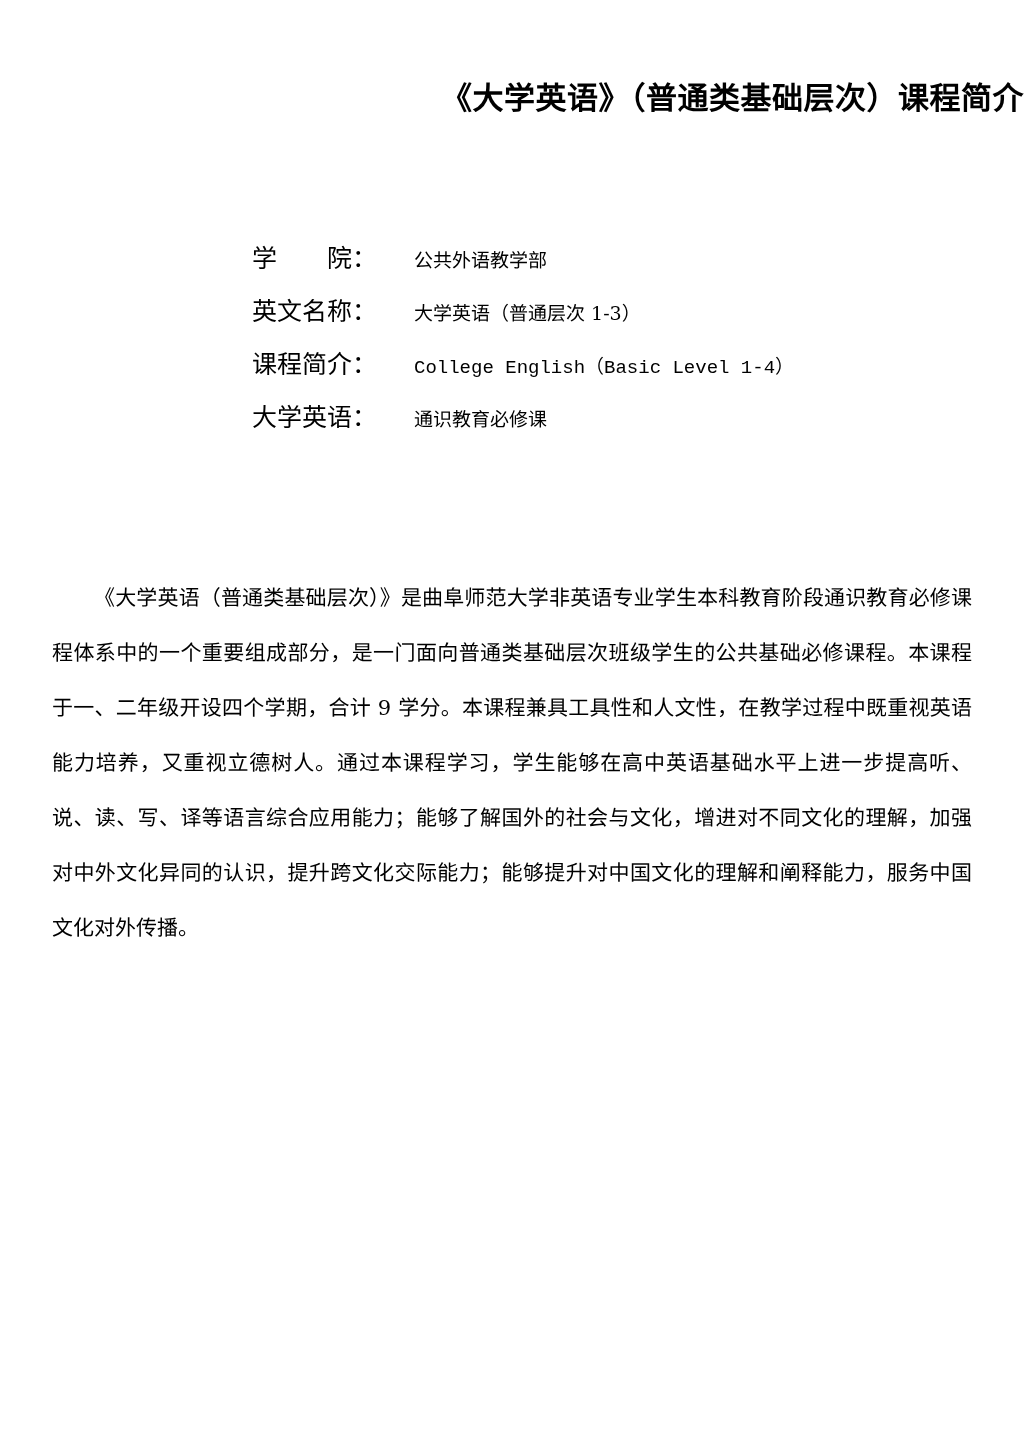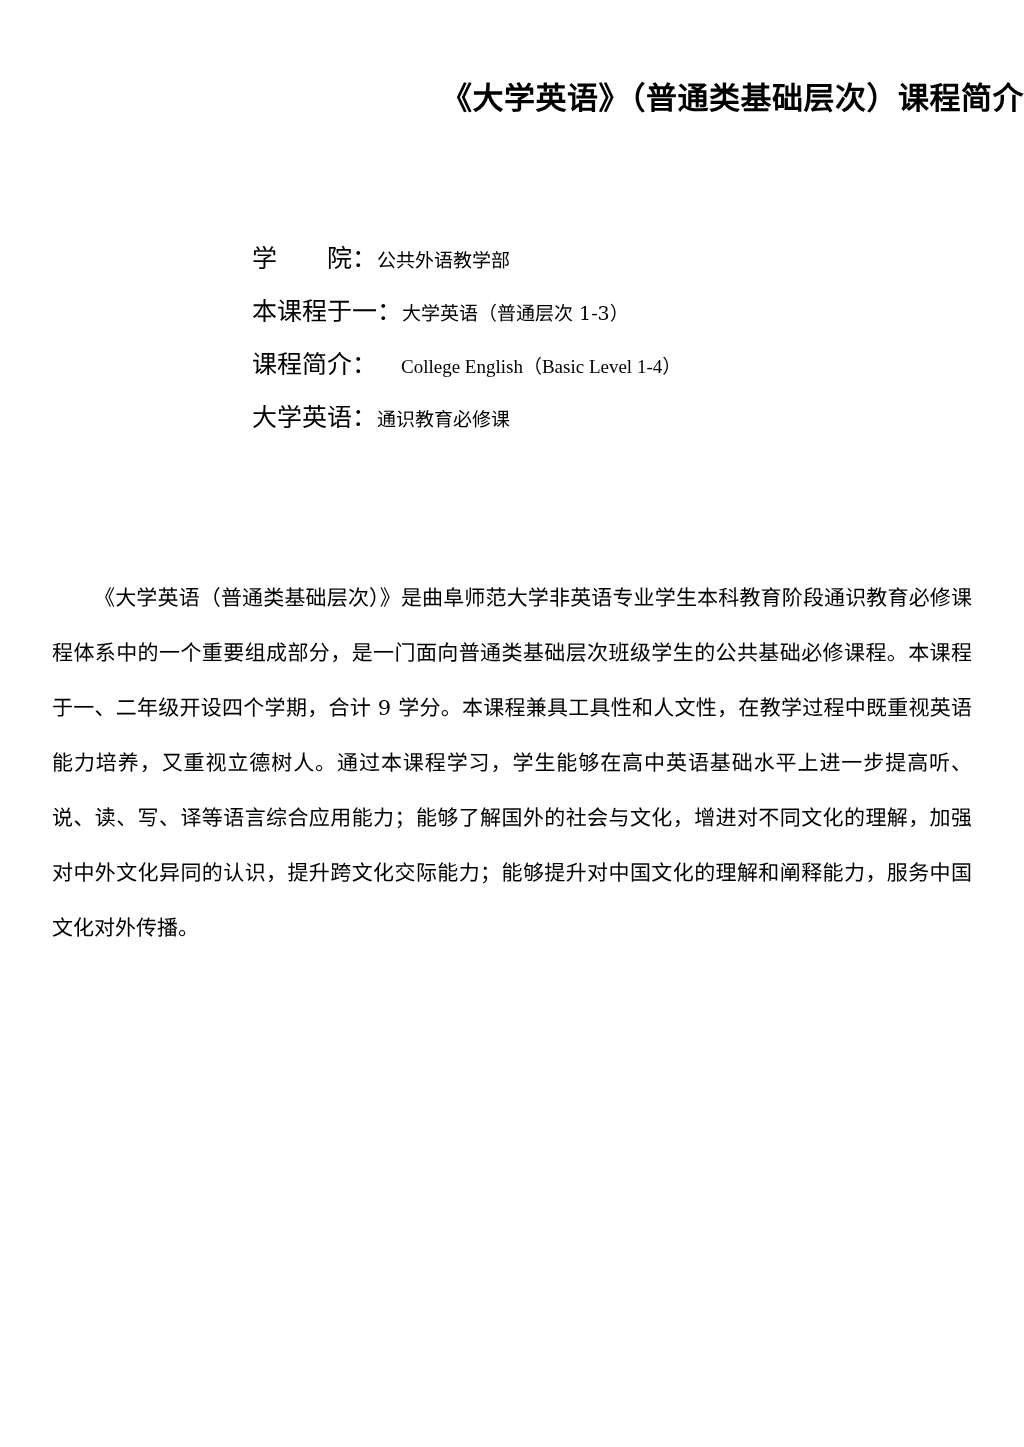--- a/index.html
+++ b/index.html
@@ -38,33 +38,33 @@
     top: 232px;
     left: 252px;
     width: 700px;
   }
   .info-row {
     display: flex;
     align-items: baseline;
     height: 53px;
     font-size: 25px;
     line-height: 53px;
+    gap: 37px;
   }
   .info-label {
     display: inline-block;
     white-space: pre;
     font-size: 25px;
   }
   .info-value {
     font-size: 19px;
     white-space: pre;
   }
   .info-value.latin {
-    font-family: Liberation Serif, serif;
-    margin-left: 24px;
+    font-family: Liberation Mono, monospace;
   }
 
   
   .body-para {
     position: absolute;
     top: 550px;
     left: 52px;
     width: 920px;
     font-size: 21px;
     line-height: 55px;
@@ -82,21 +82,21 @@
   <h1 class="doc-title">《大学英语》（普通类基础层次）课程简介</h1>
 
   <div class="info-block">
 
     <div class="info-row">
       <span class="info-label">学　　院：</span>
       <span class="info-value">公共外语教学部</span>
     </div>
 
     <div class="info-row">
-      <span class="info-label">本课程于一：</span>
+      <span class="info-label">英文名称：</span>
       <span class="info-value">大学英语（普通层次 1-3）</span>
     </div>
 
     <div class="info-row">
       <span class="info-label">课程简介：</span>
       <span class="info-value latin">College English（Basic Level 1-4）</span>
     </div>
 
 
     <div class="info-row">

